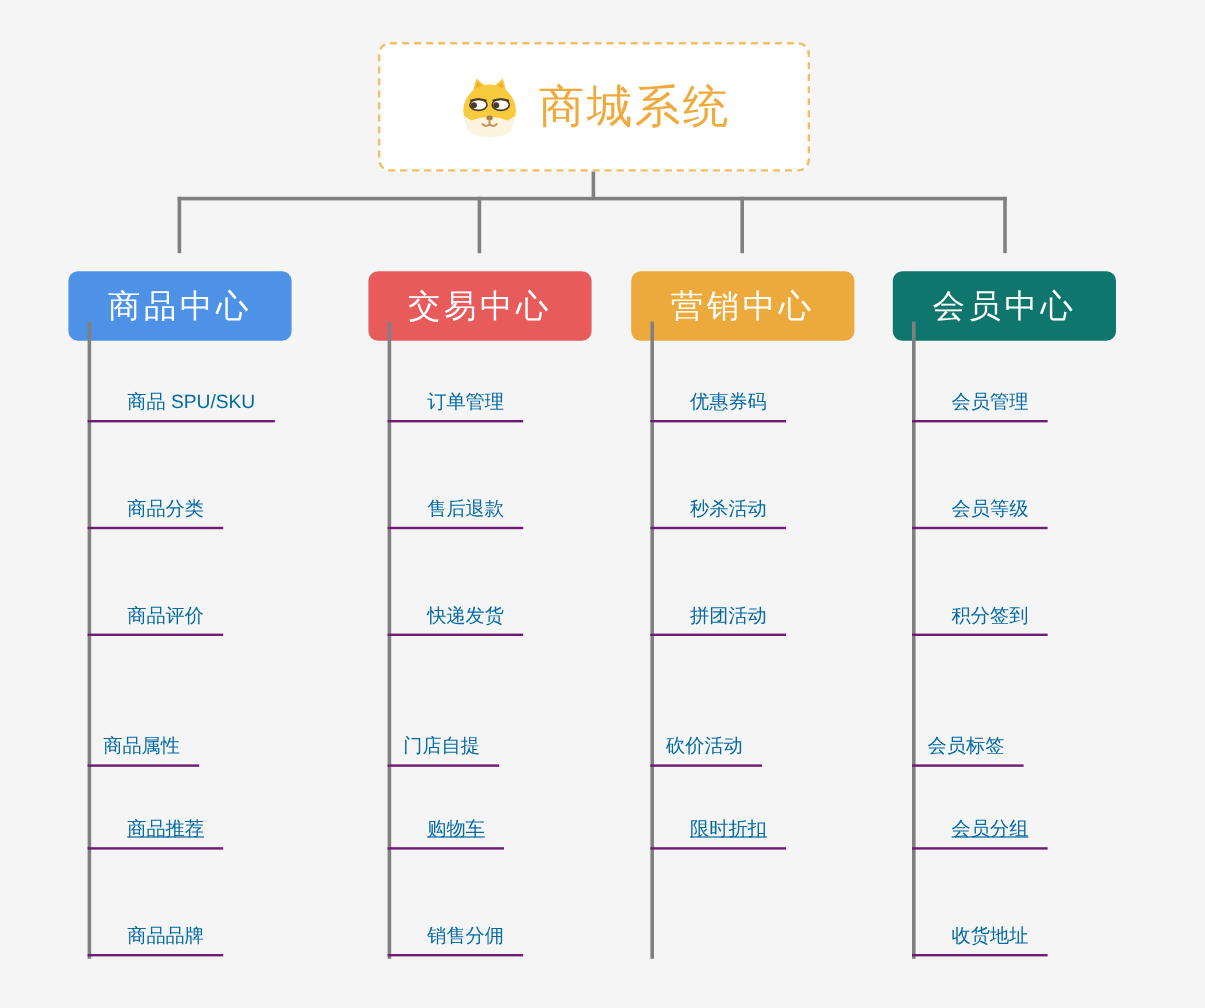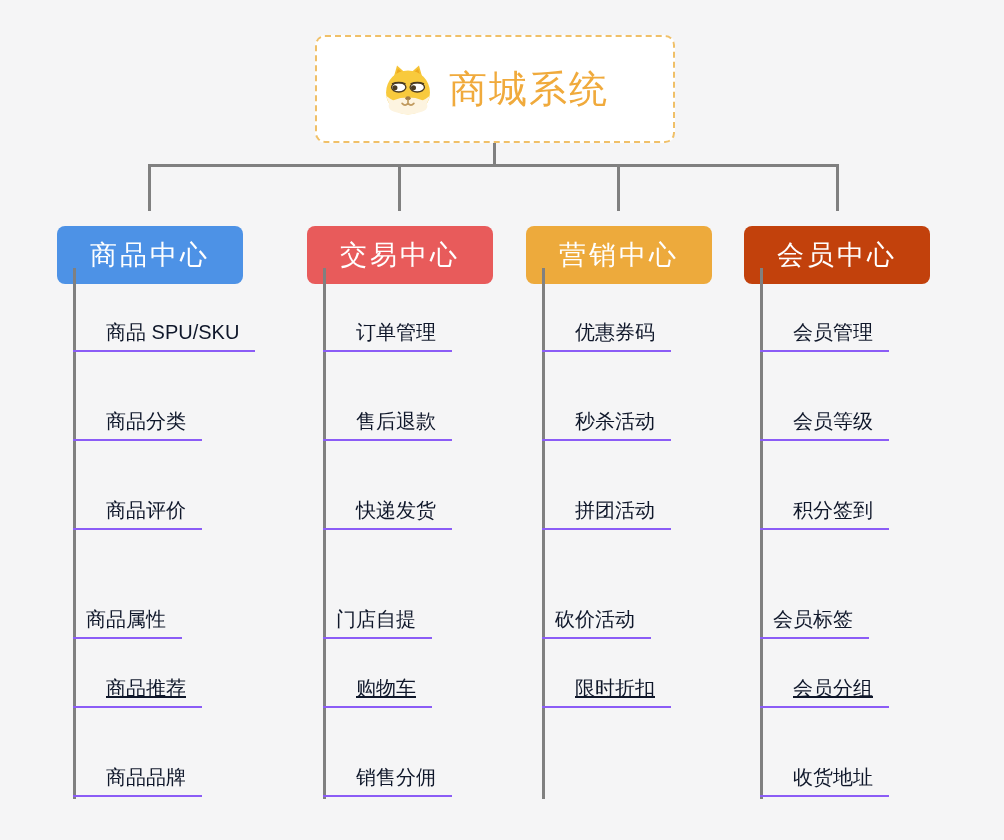--- a/index.html
+++ b/index.html
@@ -70,23 +70,23 @@
     width: 3px; height: 531px;
     background: #808080;
   }
   .leaf {
     position: absolute;
     left: 16px;
     height: 40px;
     padding: 0 16px 4px 33px;
     display: flex;
     align-items: flex-end;
-    border-bottom: 2px solid #8b5cf6;
-    font-size: 20px;
-    color: #0f172a;
+    border-bottom: 2px solid #701a75;
+    font-size: 16px;
+    color: #0369a1;
     white-space: nowrap;
   }
   .leaf.row-0 { top: 102px; }
   .leaf.row-1 { top: 191px; }
   .leaf.row-2 { top: 280px; }
   .leaf.row-3 { top: 389px; padding-left: 13px; }
   .leaf.row-4 { top: 458px; text-decoration: underline; }
   .leaf.row-5 { top: 547px; }
 </style>
 </head>
@@ -153,21 +153,21 @@
     <div class="branch-node" style="background-color: rgb(237, 170, 60);">营销中心</div>
     <div class="trunk"></div>
     <div class="leaf row-0">优惠券码</div>
     <div class="leaf row-1">秒杀活动</div>
     <div class="leaf row-2">拼团活动</div>
     <div class="leaf row-3">砍价活动</div>
     <div class="leaf row-4">限时折扣</div>
   </div>
 
   <div class="branch-column col-4">
-    <div class="branch-node" style="background-color: #c2410c;">会员中心</div>
+    <div class="branch-node" style="background-color: #0f766e;">会员中心</div>
     <div class="trunk"></div>
     <div class="leaf row-0">会员管理</div>
     <div class="leaf row-2">积分签到</div>
     <div class="leaf row-1">会员等级</div>
     <div class="leaf row-3">会员标签</div>
     <div class="leaf row-4">会员分组</div>
     <div class="leaf row-5">收货地址</div>
   </div>
 
 </div>

